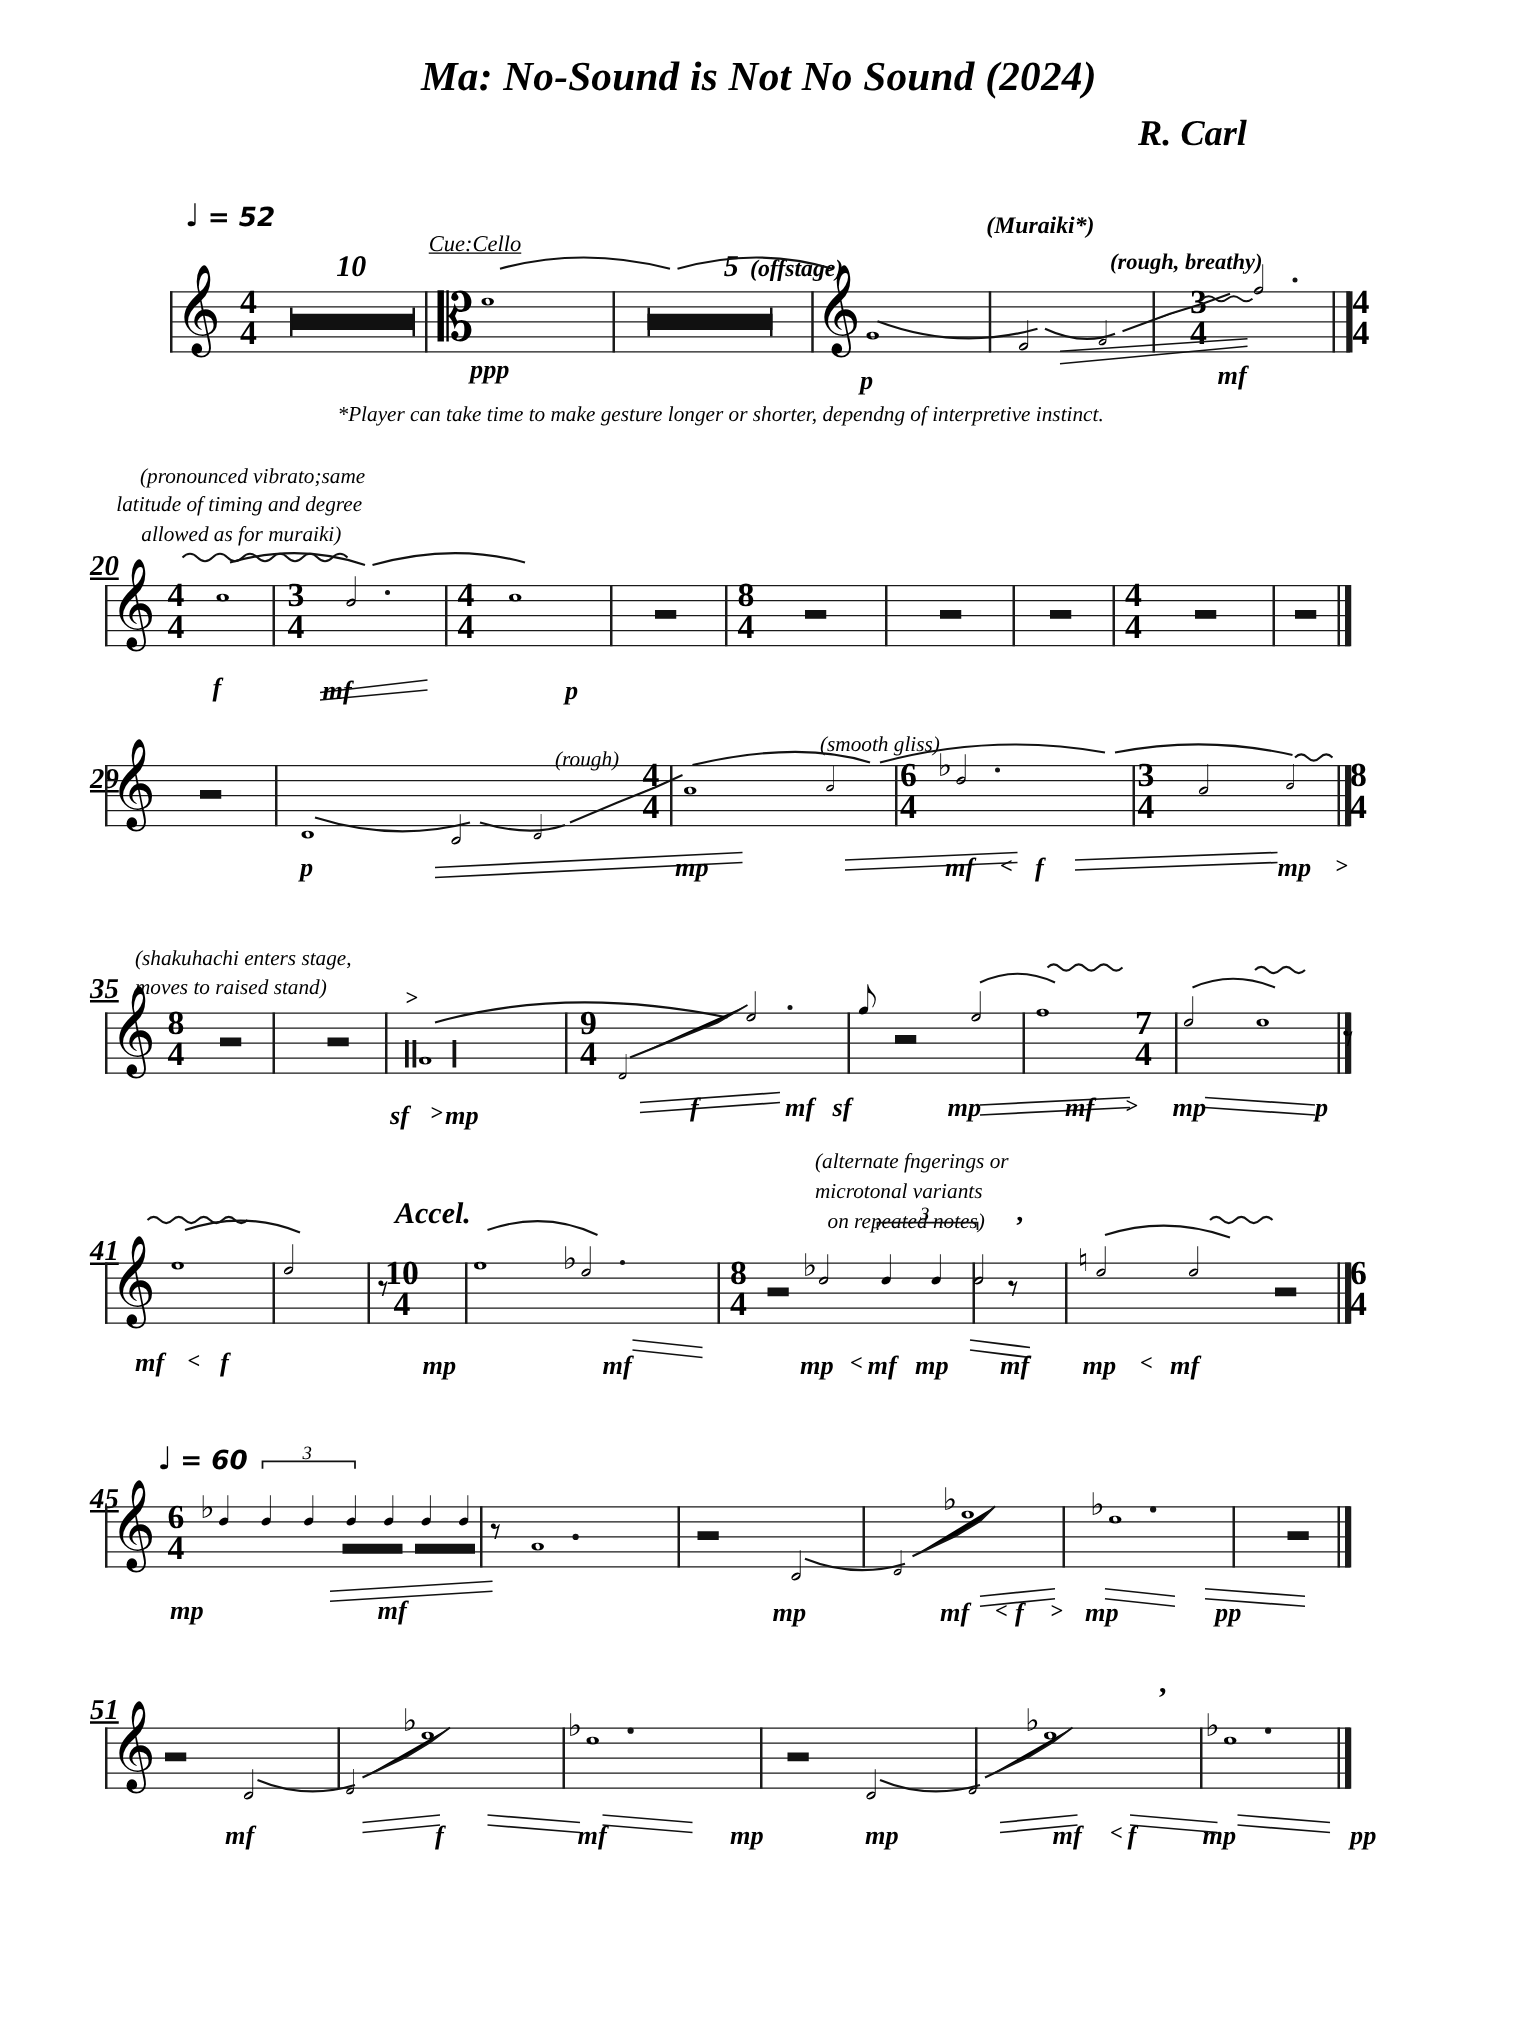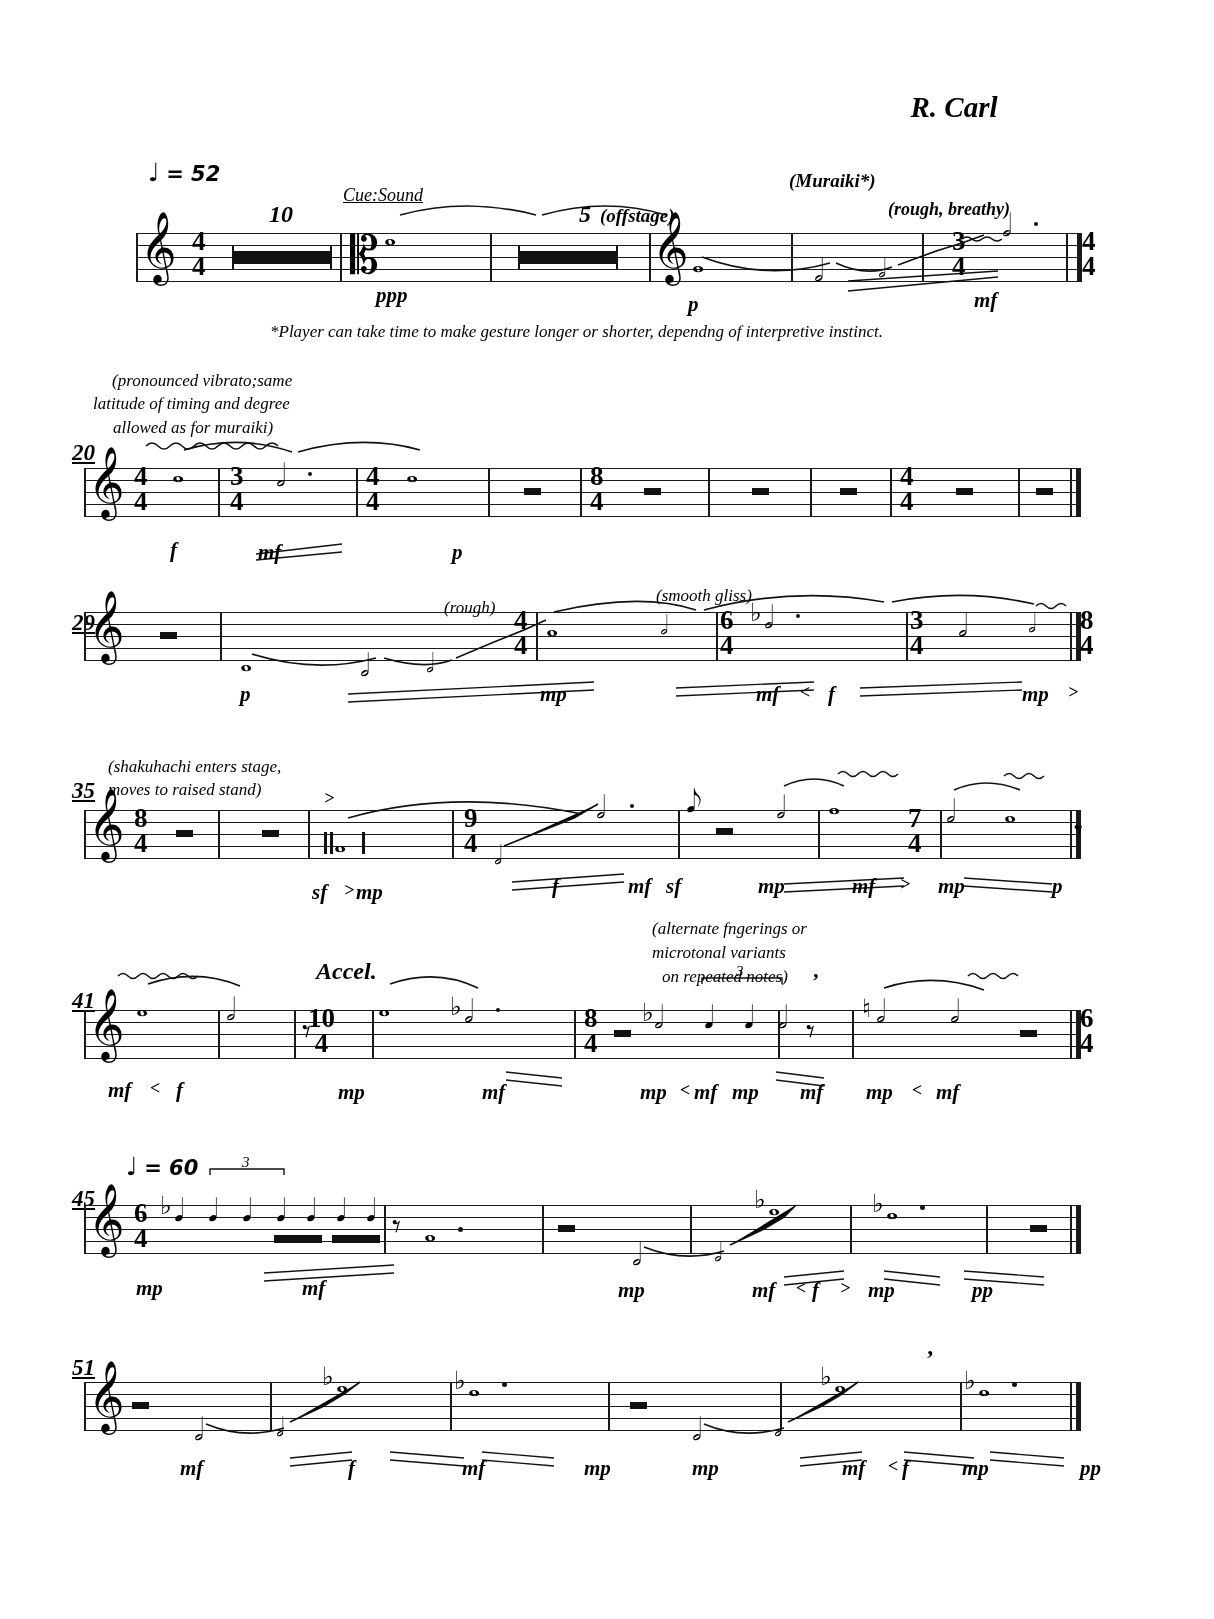--- a/index.html
+++ b/index.html
@@ -183,28 +183,29 @@
 
   .accid { position: absolute; font-size: 25px; line-height:1; font-family:"DejaVu Sans", sans-serif; }
   .breath { position: absolute; font-size: 26px; font-weight: bold; font-family: "Liberation Serif", serif; }
   .tempomark { position: absolute; font-size: 20px; white-space: nowrap; font-family: "DejaVu Sans", sans-serif; }
 </style>
 </head>
 <body>
 
 <div class="page">
 
+  <div class="abs title">Ma: No-Sound is Not No Sound (2024)</div>
   <div class="abs composer">R. Carl</div>
 
   <div class="abs tempomark" style="left:148px; top:158px;">
     <span style="font-size:25px;">♩</span>
     <span style="font-size:21px; font-style:italic; font-weight:bold;">= 52</span>
   </div>
 
-  <div class="abs note-text" style="left:343px; top:185px; text-decoration:underline; font-size:18px;">Cue:Sound</div>
+  <div class="abs note-text" style="left:343px; top:185px; text-decoration:underline; font-size:18px;">Cue:Cello</div>
   <div class="abs note-text bold-it" style="left:600px; top:205px; font-size:19px;">(offstage)</div>
   <div class="abs note-text bold-it" style="left:789px; top:170px; font-size:19px;">(Muraiki*)</div>
   <div class="abs note-text bold-it" style="left:888px; top:199px; font-size:18px;">(rough, breathy)</div>
 
   <div class="system" style="left:136px; top:233px; width:944px; height:50px;">
     <div class="staff-lines">
         <i></i>
         <i></i>
         <i></i>
         <i></i>

